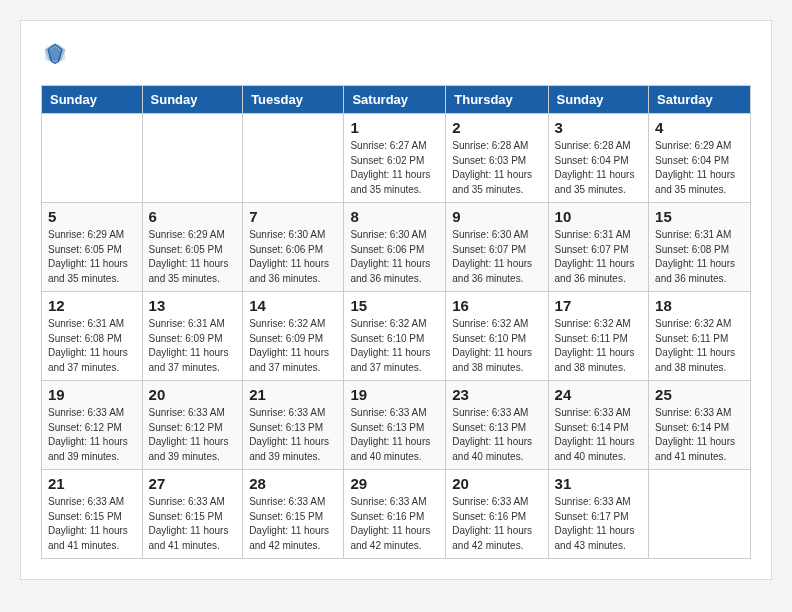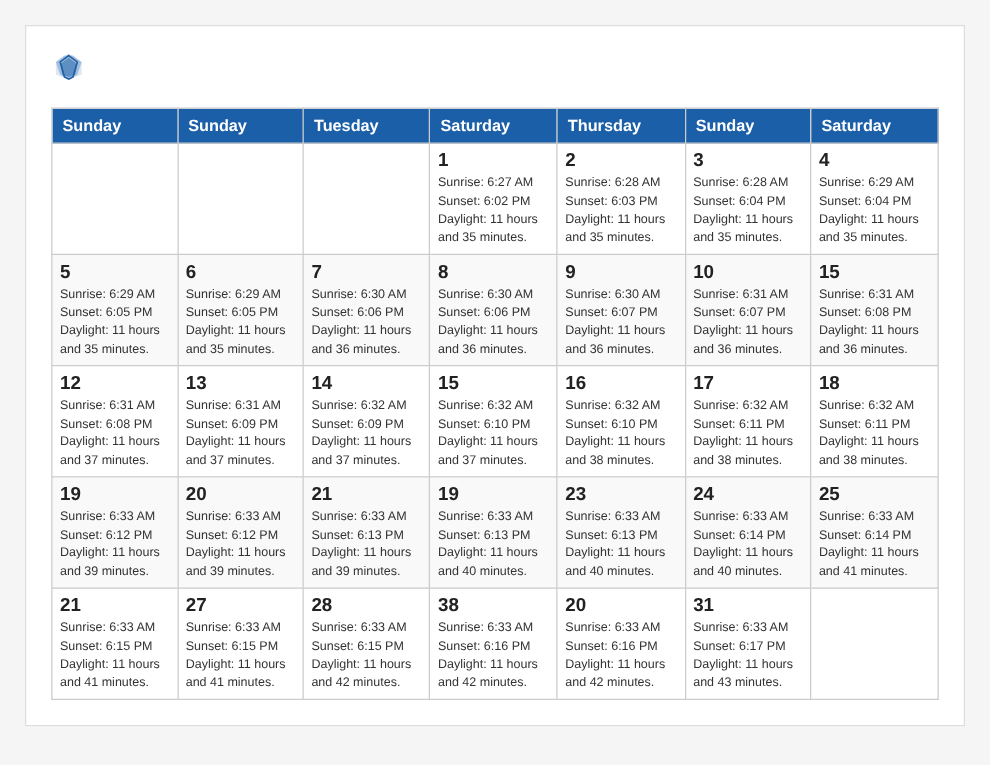--- a/index.html
+++ b/index.html
@@ -333,21 +333,21 @@
 and 41 minutes.</div>
           </td>
           <td>
             <span class="day-number">28</span>
             <div class="day-info" style="white-space: pre-line;">Sunrise: 6:33 AM
 Sunset: 6:15 PM
 Daylight: 11 hours
 and 42 minutes.</div>
           </td>
           <td>
-            <span class="day-number">38</span>
+            <span class="day-number">29</span>
             <div class="day-info" style="white-space: pre-line;">Sunrise: 6:33 AM
 Sunset: 6:16 PM
 Daylight: 11 hours
 and 42 minutes.</div>
           </td>
           <td>
             <span class="day-number">20</span>
             <div class="day-info" style="white-space: pre-line;">Sunrise: 6:33 AM
 Sunset: 6:16 PM
 Daylight: 11 hours

